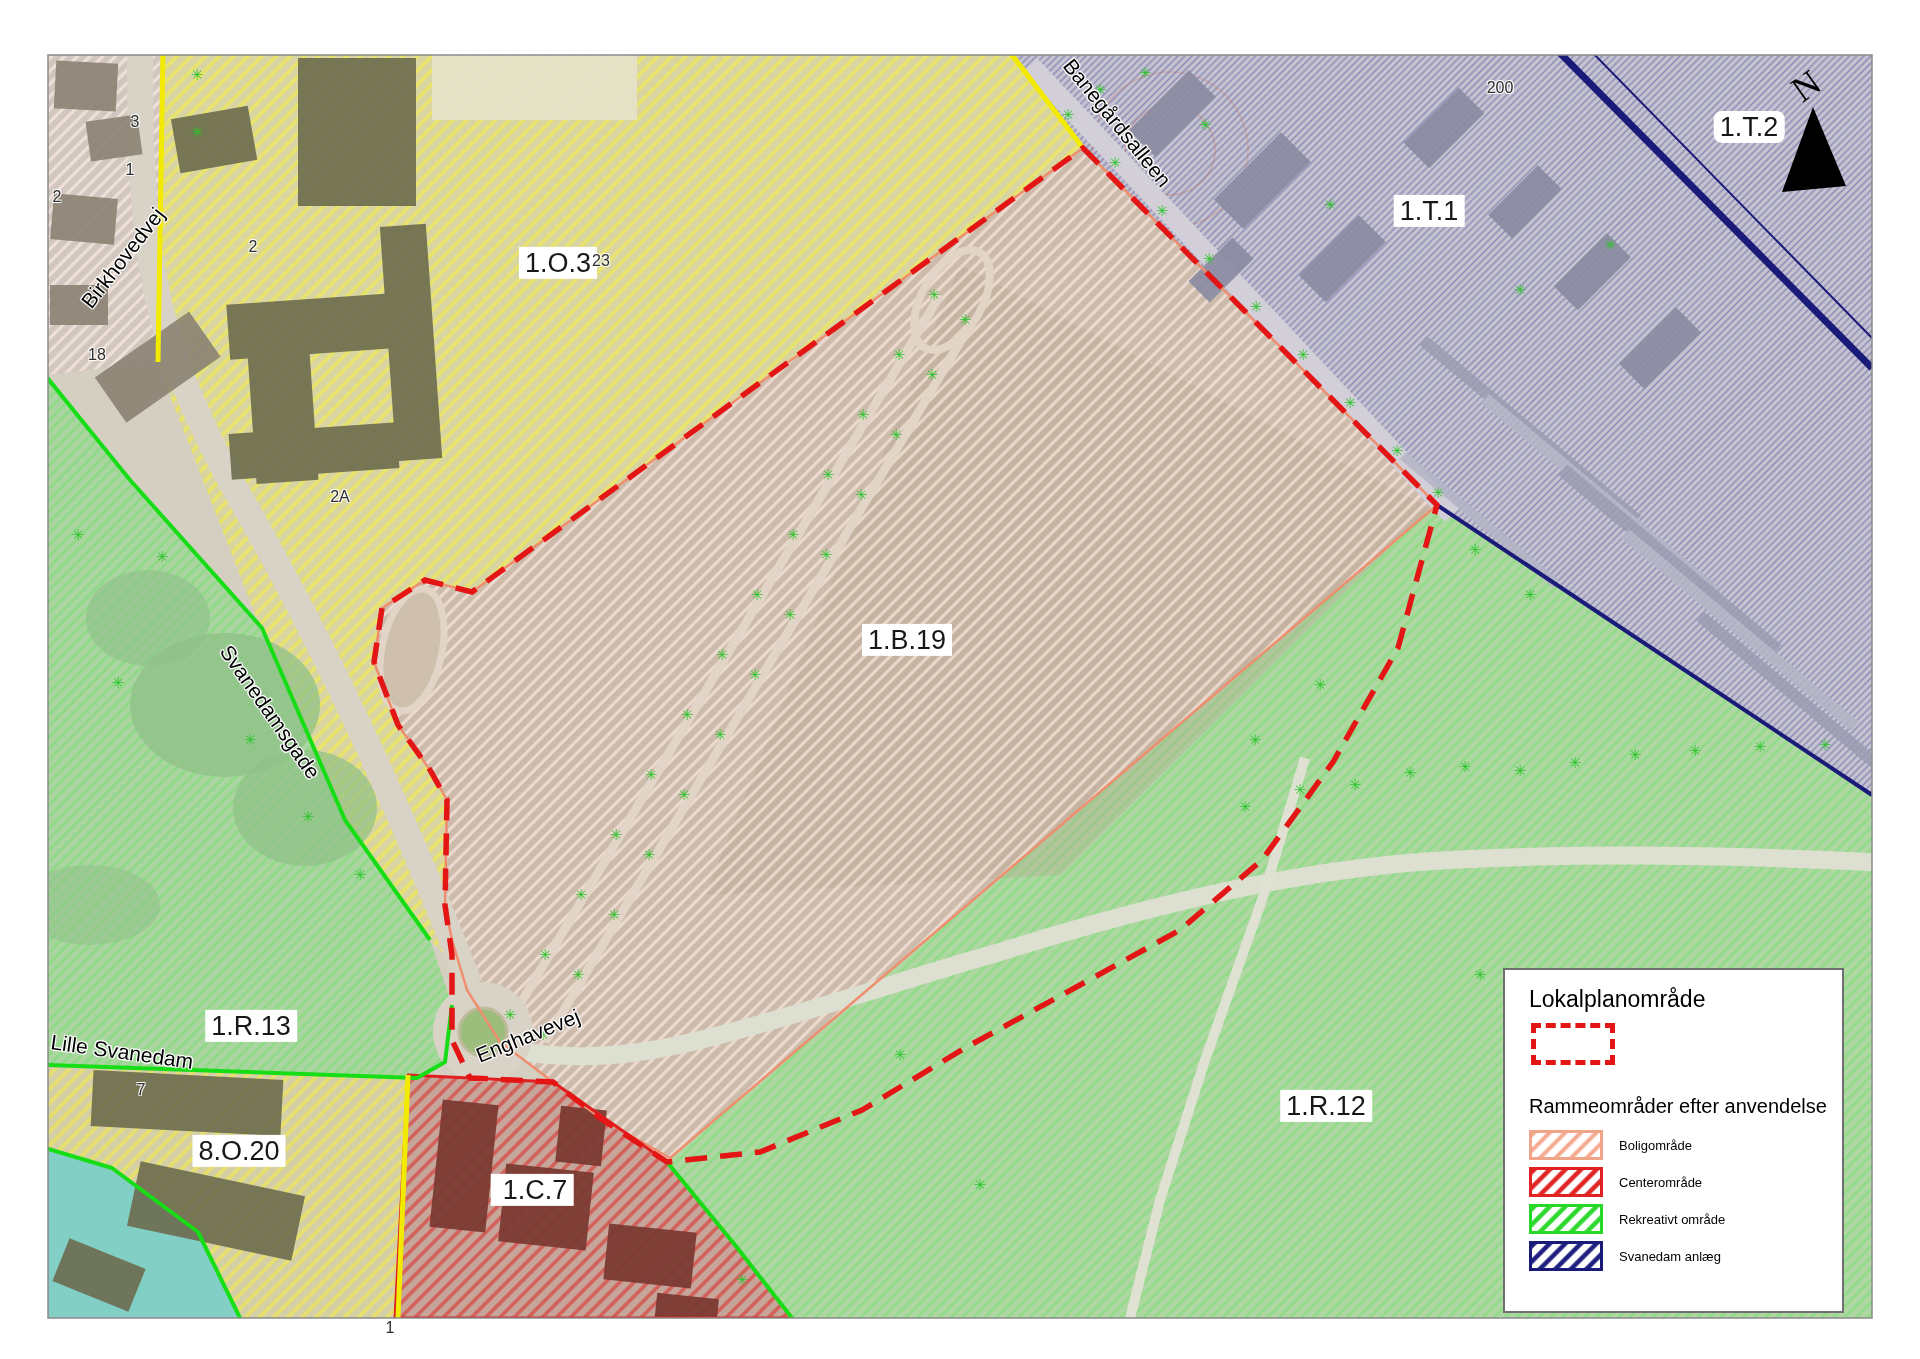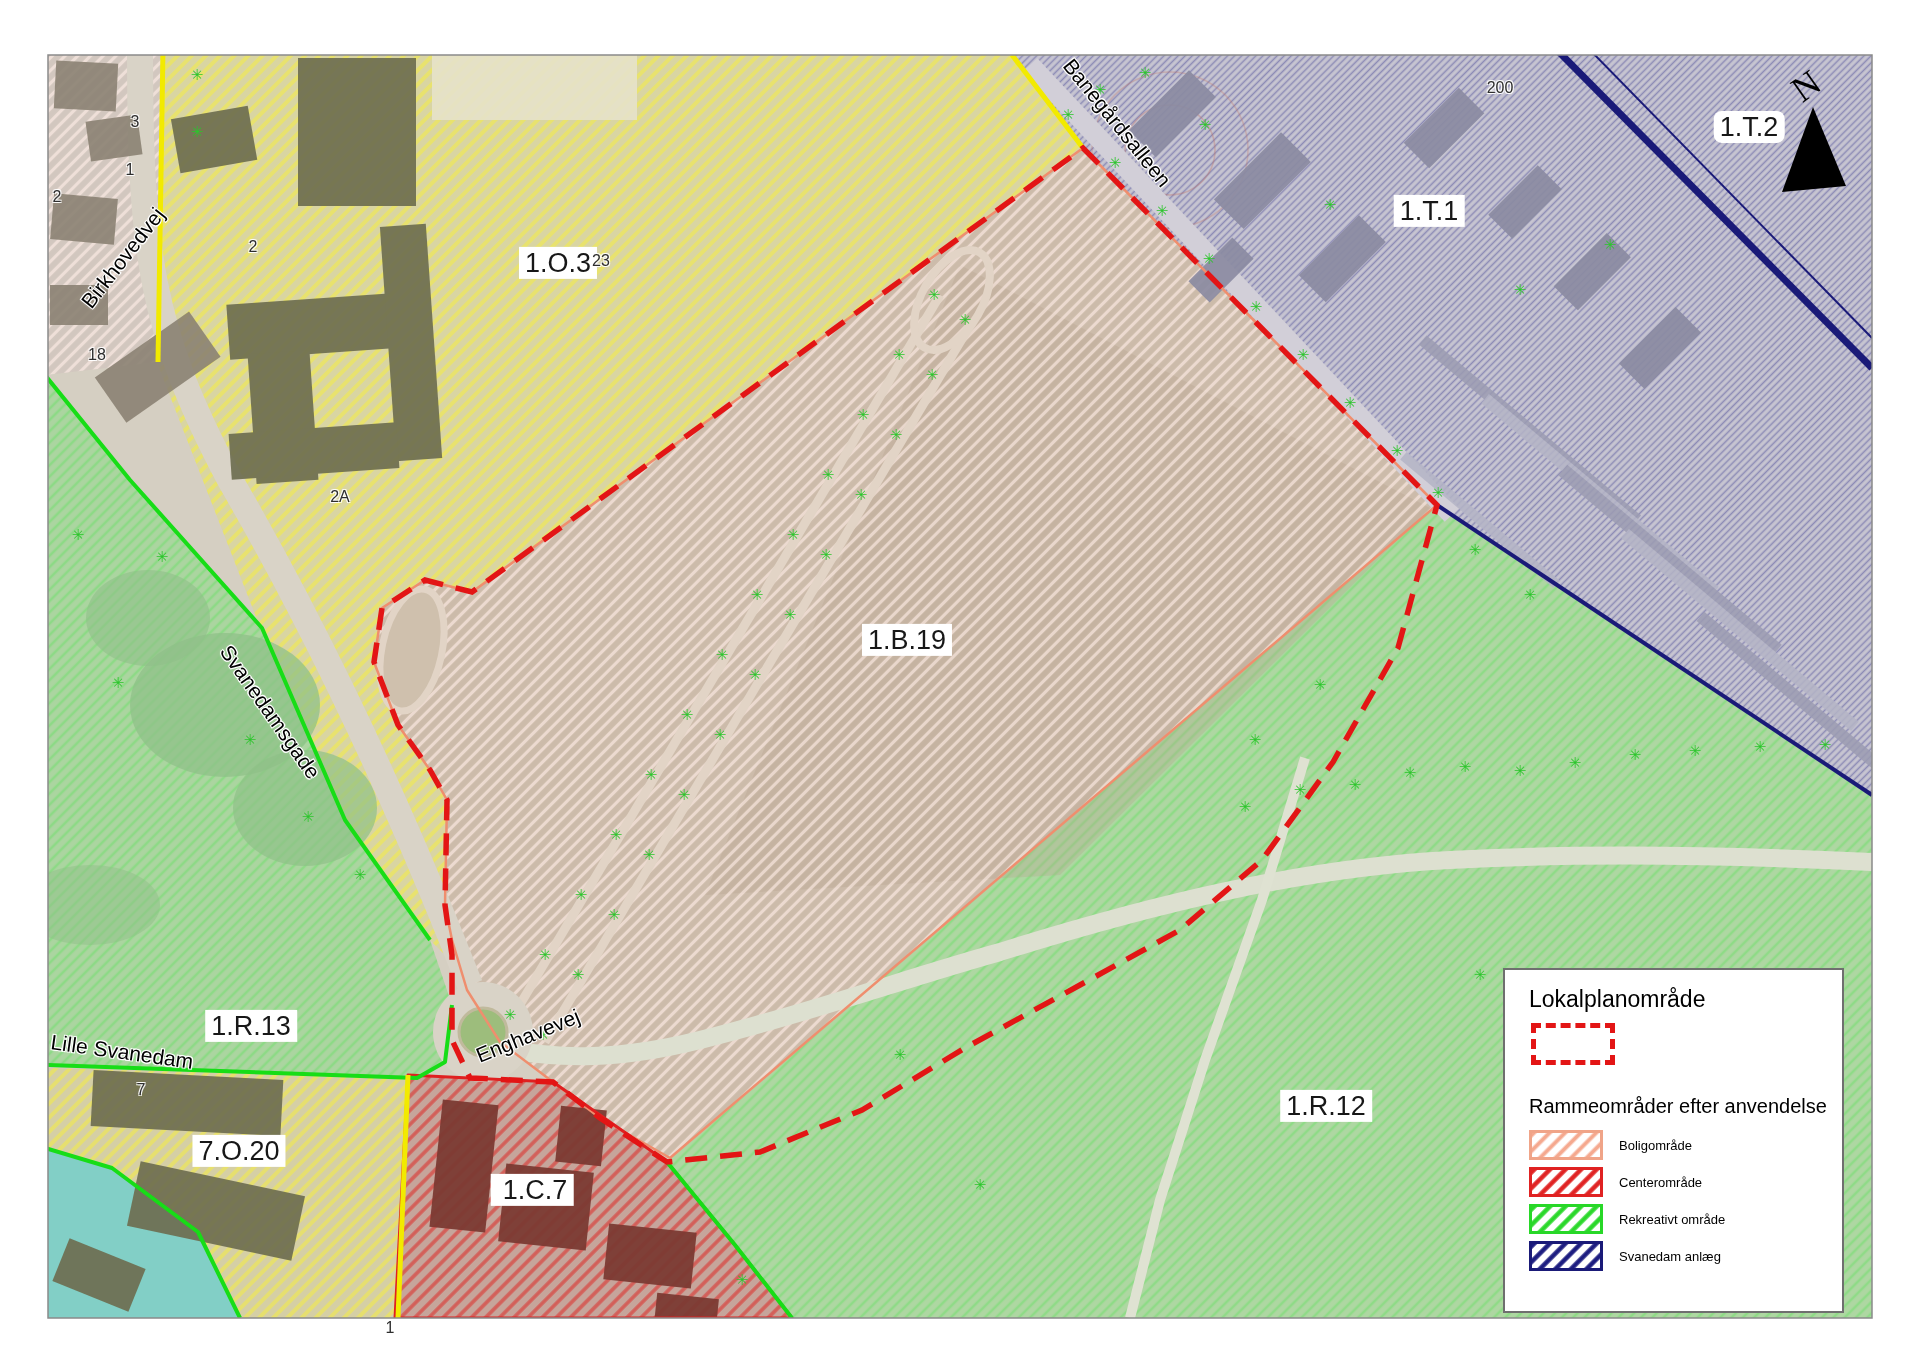--- a/index.html
+++ b/index.html
@@ -280,21 +280,21 @@
   </g>
 </svg>
 
 <div id="overlay">
       <div class="zlab" style="left: 558px; top: 263px; text-align: right;">1.O.3</div>
       <div class="zlab" style="left: 1429px; top: 211px;">1.T.1</div>
       <div class="zlab" style="left: 1749px; top: 127px; border-radius: 8px;">1.T.2</div>
       <div class="zlab" style="left: 907px; top: 640px;">1.B.19</div>
       <div class="zlab" style="left: 251px; top: 1026px;">1.R.13</div>
       <div class="zlab" style="left: 1326px; top: 1106px;">1.R.12</div>
-      <div class="zlab" style="left: 239px; top: 1151px;">7.O.20</div>
+      <div class="zlab" style="left: 239px; top: 1151px;">8.O.20</div>
       <div class="zlab" style="left: 532px; top: 1190px; padding-left: 12px;">1.C.7</div>
       <div class="slab" style="left: 123px; top: 258px; transform: translate(-50%, -50%) rotate(-52deg);">Birkhovedvej</div>
       <div class="slab" style="left: 270px; top: 712px; transform: translate(-50%, -50%) rotate(55deg);">Svanedamsgade</div>
       <div class="slab" style="left: 1117px; top: 123px; transform: translate(-50%, -50%) rotate(51deg);">Banegårdsalleen</div>
       <div class="slab" style="left: 528px; top: 1036px; transform: translate(-50%, -50%) rotate(-22deg);">Enghavevej</div>
       <div class="slab" style="left: 122px; top: 1052px; transform: translate(-50%, -50%) rotate(8deg);">Lille Svanedam</div>
       <div class="hn" style="left: 135px; top: 122px;">3</div>
       <div class="hn" style="left: 130px; top: 170px;">1</div>
       <div class="hn" style="left: 57px; top: 197px;">2</div>
       <div class="hn" style="left: 253px; top: 247px;">2</div>

